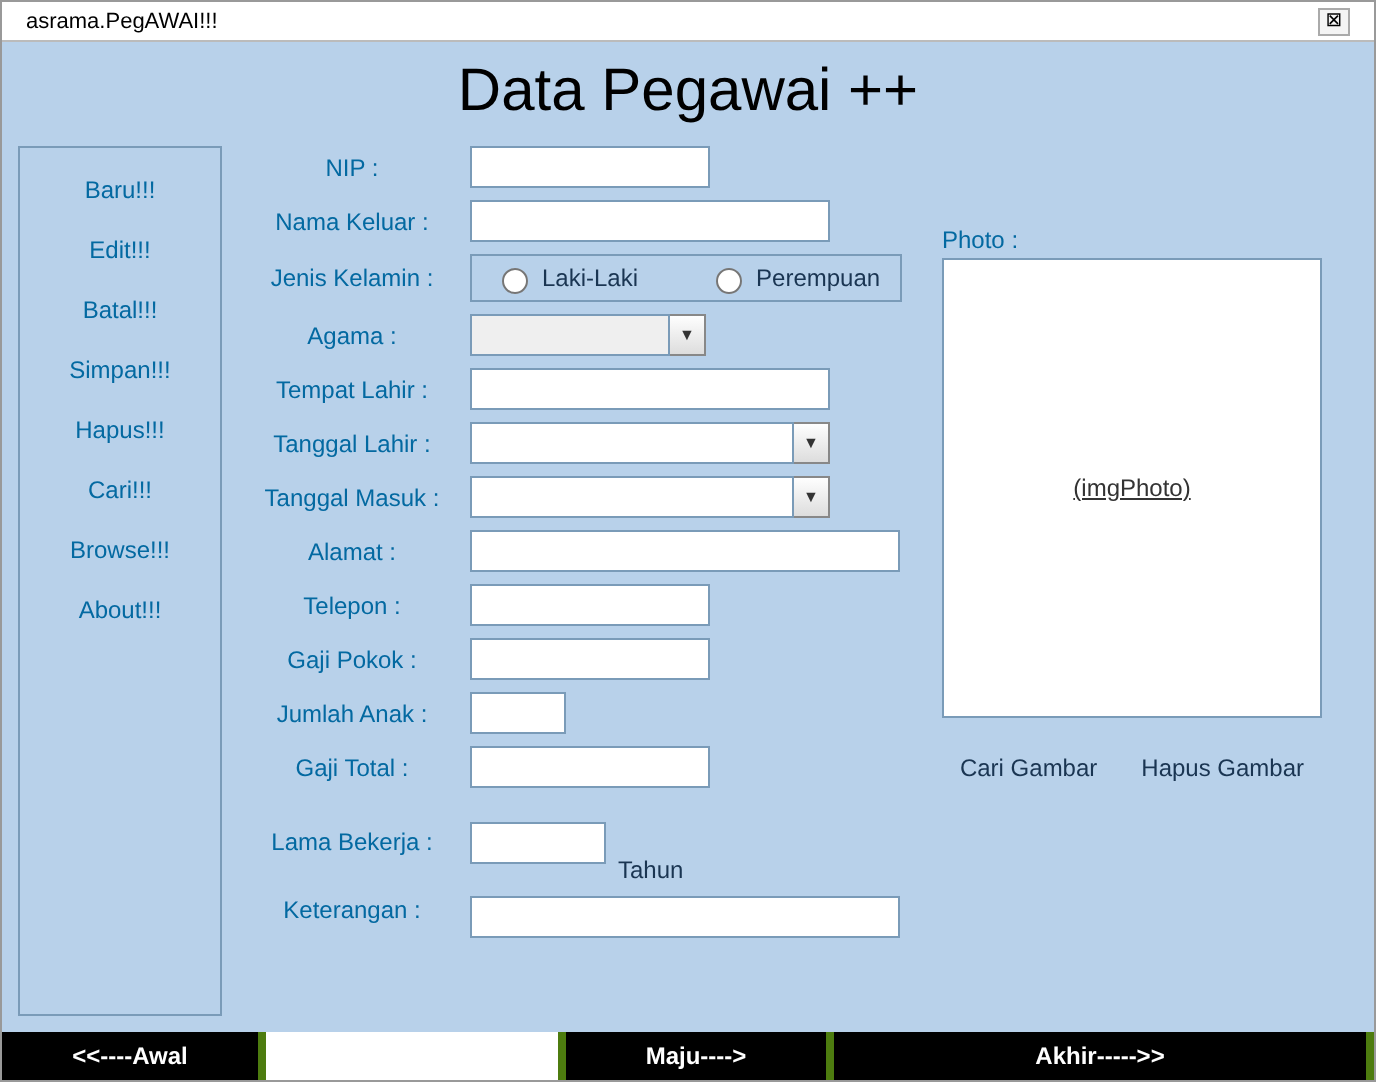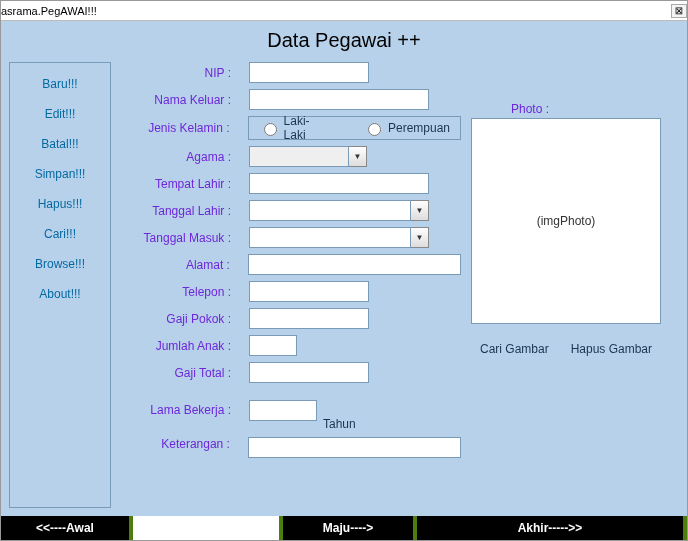--- a/index.html
+++ b/index.html
@@ -12,41 +12,41 @@
     height: 541px;
     overflow: hidden;
     border: 1px solid #999;
   }
   .titlebar {
     height: 20px;
     background: #fff;
     border-bottom: 1px solid #bbb;
     display: flex;
     align-items: center;
-    padding: 0 0;
+    padding: 0 12px;
     font-size: 11px;
   }
   .titlebar .title { flex: 1; }
   .titlebar .close {
     width: 16px; height: 14px;
     border: 1px solid #aaa;
     display: flex; align-items: center; justify-content: center;
     font-size: 10px; line-height: 1;
     background: #f4f4f4;
     cursor: pointer;
   }
   .app-body {
     background: #b8d1ea;
     height: calc(100% - 20px - 24px);
     display: flex;
     flex-direction: column;
   }
   .page-title {
     text-align: center;
-    font-size: 20px;
+    font-size: 30px;
     padding: 8px 0 10px 0;
     color: #000;
     font-family: "Segoe UI", sans-serif;
   }
   .main {
     display: flex;
     flex: 1;
     padding: 0 8px 8px 8px;
     gap: 10px;
   }
@@ -76,23 +76,23 @@
     flex: 1;
     padding-top: 40px;
   }
   .row {
     display: flex;
     align-items: center;
     margin-bottom: 6px;
   }
   .row label {
     width: 110px;
-    text-align: right;
-    margin-right: 18px;
-    color: #6d28d9;
+    text-align: center;
+    margin-right: 4px;
+    color: #0369a1;
     font-size: 12px;
   }
   .row input[type="text"],
   .row select,
   .row textarea {
     border: 1px solid #7a9bb8;
     background: #fff;
     height: 21px;
     padding: 1px 3px;
     font-family: inherit;
@@ -114,31 +114,32 @@
   .radio-box label {
     width: auto; text-align: left; margin: 0; font-size: 12px;
     display: flex; align-items: center; gap: 4px;
     color: #1a3552;
   }
   textarea {
     height: 72px;
     width: 215px;
     resize: none;
   }
-  .photo-label { color: #6d28d9; margin-bottom: 2px; display:block; font-size:12px;margin-left:40px;}
+  .photo-label { color: #0369a1; margin-bottom: 2px; display:block; font-size:12px;}
   .photo-box {
     width: 190px;
-    height: 206px;
+    height: 230px;
     background: #fff;
     border: 1px solid #7a9bb8;
     display: flex;
     align-items: center;
     justify-content: center;
     color: #333;
     font-size: 12px;
+    text-decoration: underline;
   }
   .photo-buttons {
     display: flex;
     gap: 22px;
     margin-top: 18px;
     color: #1a3552;
     font-size: 12px;
     justify-content: center;
     width: 190px;
   }

